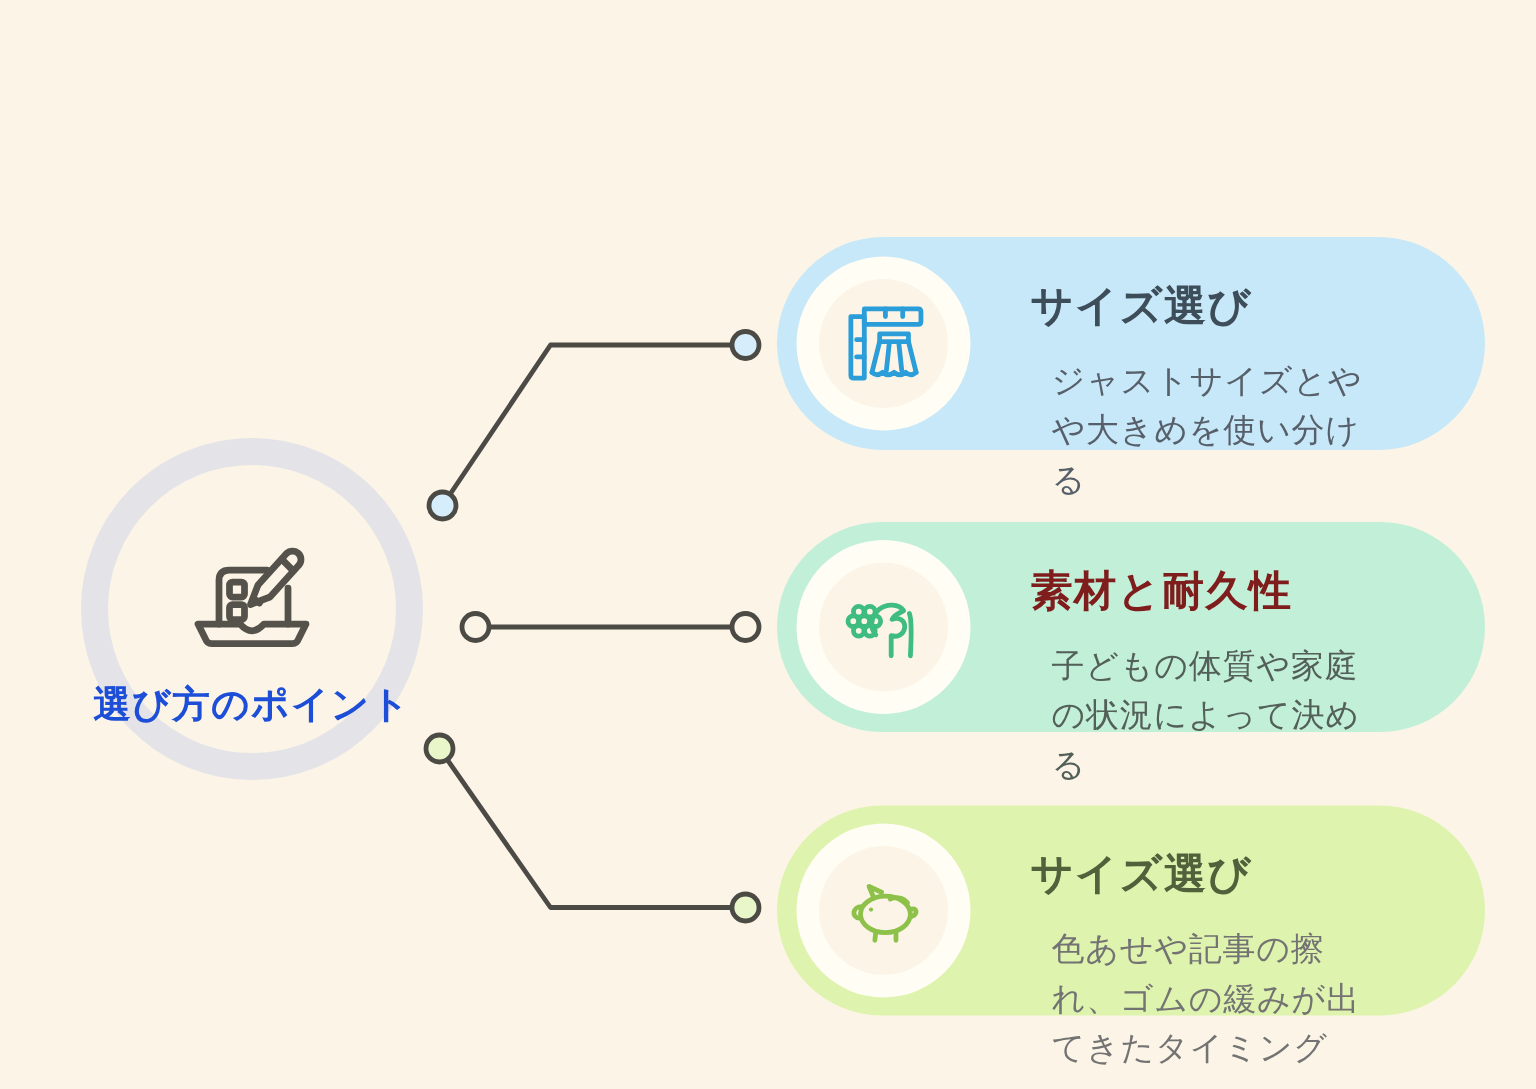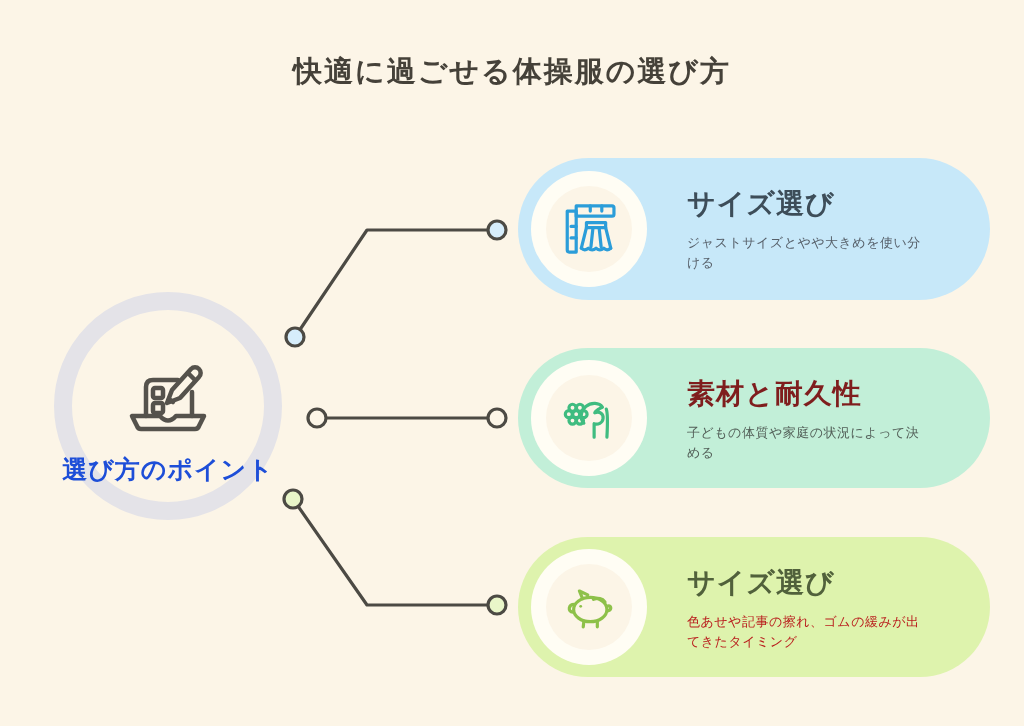--- a/index.html
+++ b/index.html
@@ -20,33 +20,32 @@
   .connectors{position:absolute;left:0;top:0;pointer-events:none;}
 
   
   .card{position:absolute;left:518px;width:472px;height:142px;border-radius:71px;box-sizing:border-box;}
   .badge{position:absolute;left:13px;top:13px;width:116px;height:116px;border-radius:50%;
     background:#fffdf4;display:flex;align-items:center;justify-content:center;}
   .badge-inner{width:86px;height:86px;border-radius:50%;background:#fcf5e7;
     display:flex;align-items:center;justify-content:center;}
   .card-text{position:absolute;left:169px;top:27px;width:250px;}
   .card-title{margin:0 0 10px 0;font-size:28px;font-weight:bold;letter-spacing:1px;}
-  .card-body{margin:0;font-size:13px;line-height:1.5;max-width:238px;letter-spacing:0.5px;}
+  .card-body{margin:14px;font-size:22px;line-height:1.5;max-width:238px;letter-spacing:0.5px;}
 
   .card-1{top:158px;}
   .card-2{top:348px;height:140px;}
   .card-3{top:537px;height:140px;}
   .card-2 .badge,.card-3 .badge{top:12px;}
 </style>
 </head>
 <body>
 
 <div class="canvas" style="background: rgb(252, 245, 231);">
 
-  <h1 class="main-title" style="color: rgb(69, 65, 57);">快適に過ごせる体操服の選び方</h1>
 
   <svg class="connectors" width="1024" height="726" viewBox="0 0 1024 726">
     <g fill="none" stroke-width="3.2" stroke-linejoin="round" stroke-linecap="round" stroke="#4c4a44">
       <polyline points="295,337 367,230 497,230"></polyline>
       <polyline points="317,418 497,418"></polyline>
       <polyline points="293,499 367,605 497,605"></polyline>
       <circle cx="295" cy="337" r="9" fill="#d6edfb" stroke="#4c4a44"></circle>
       <circle cx="497" cy="230" r="9" fill="#d6edfb" stroke="#4c4a44"></circle>
       <circle cx="317" cy="418" r="9" fill="#fcf5e7" stroke="#4c4a44"></circle>
       <circle cx="497" cy="418" r="9" fill="#fcf5e7" stroke="#4c4a44"></circle>
@@ -121,17 +120,17 @@
           <path d="M27,46 C18,46 16,57 25,58"></path>
           <circle cx="37" cy="49" r="2.2" fill="currentColor" stroke="none"></circle>
           <path d="M57,38 C64,35 71,37 75,42"></path>
           <path d="M42,72 L41,81 M63,72 L63,81"></path>
           <path d="M78,49 C85,46 86,54 80,56"></path>
         </svg>
       </div>
     </div>
     <div class="card-text">
       <h2 class="card-title" style="color: rgb(81, 97, 59);">サイズ選び</h2>
-      <p class="card-body" style="color: #b91c1c;">色あせや記事の擦れ、ゴムの緩みが出てきたタイミング</p>
+      <p class="card-body" style="color: #737373;">色あせや記事の擦れ、ゴムの緩みが出てきたタイミング</p>
     </div>
   </section>
 
 </div>
 
 </body></html>

